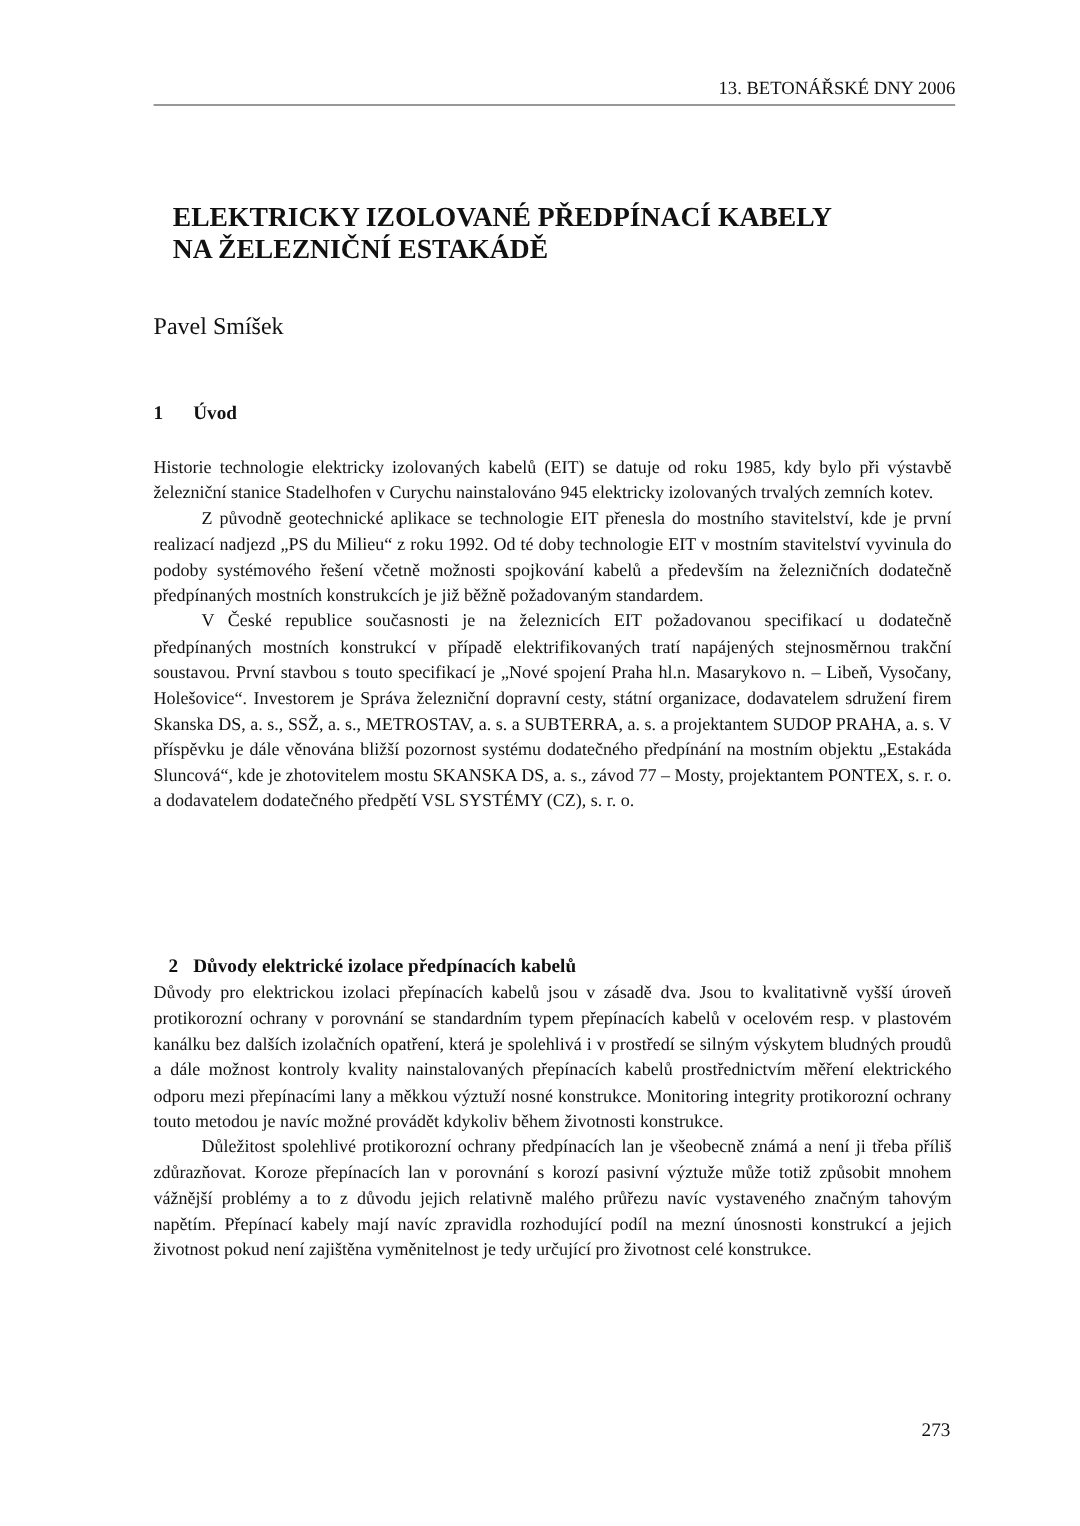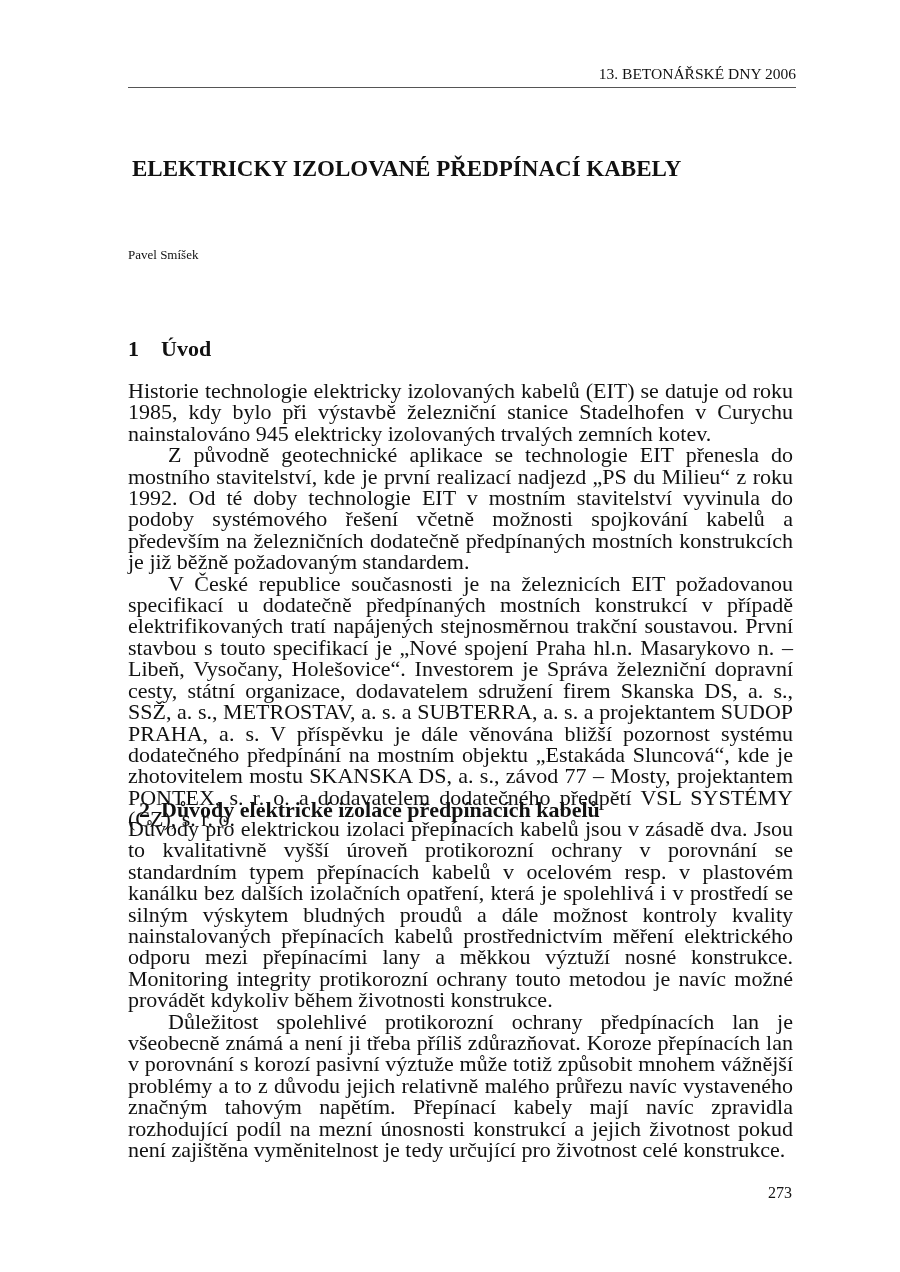--- a/index.html
+++ b/index.html
@@ -8,44 +8,45 @@
       font-family: "Liberation Serif", "DejaVu Serif", serif; color: #111111;
     }
     .header {
       position: absolute; left: 128px; top: 64px; width: 668px;
       text-align: right; font-size: 15.5px; line-height: 19px;
       border-bottom: 1.5px solid #555555; padding-bottom: 4px;
     }
     .header .h2 { font-weight: bold; }
     .title {
       position: absolute; left: 128px; top: 151px; width: 700px;
-      font-weight: bold; font-size: 23px; line-height: 27px; margin: 4px;
+      font-weight: bold; font-size: 23px; line-height: 27px; margin: 16px;
     }
-    .author { position: absolute; left: 128px; top: 247px; font-size: 13px; margin: 0; }
+    .author { position: absolute; left: 128px; top: 261px; font-size: 20px; margin: 0; }
     .sec-head {
-      position: absolute; left: 128px; font-weight: bold; font-size: 22px; margin: 0;
+      position: absolute; left: 128px; font-weight: bold; font-size: 16px; margin: 0;
     }
     .sec-head .num { display: inline-block; width: 33px; }
     .para {
       position: absolute; left: 128px; width: 665px; margin: 0;
-      font-size: 22px; line-height: 21.4px; text-align: justify;
+      font-size: 15px; line-height: 21.4px; text-align: justify;
     }
     .para p { margin: 0; }
     .para p.indent { text-indent: 40px; }
     .page-num { position: absolute; left: 768px; top: 1184px; font-size: 16px; }
   </style>
 </head>
 <body>
 
 <div class="header">
   <div>13. BETONÁŘSKÉ DNY 2006</div>
 </div>
 
 <h1 class="title">
   <span>ELEKTRICKY IZOLOVANÉ PŘEDPÍNACÍ KABELY</span><br>
+  <span>NA ŽELEZNIČNÍ ESTAKÁDĚ</span>
 </h1>
 
 <p class="author">Pavel Smíšek</p>
 
 <h2 class="sec-head" style="top:336px;">
   <span class="num">1</span><span>Úvod</span>
 </h2>
 
 <div class="para" style="top:380px;">
   <p>Historie technologie elektricky izolovaných kabelů (EIT) se datuje od roku 1985, kdy bylo při výstavbě železniční stanice Stadelhofen v Curychu nainstalováno 945 elektricky izolovaných trvalých zemních kotev.</p>

